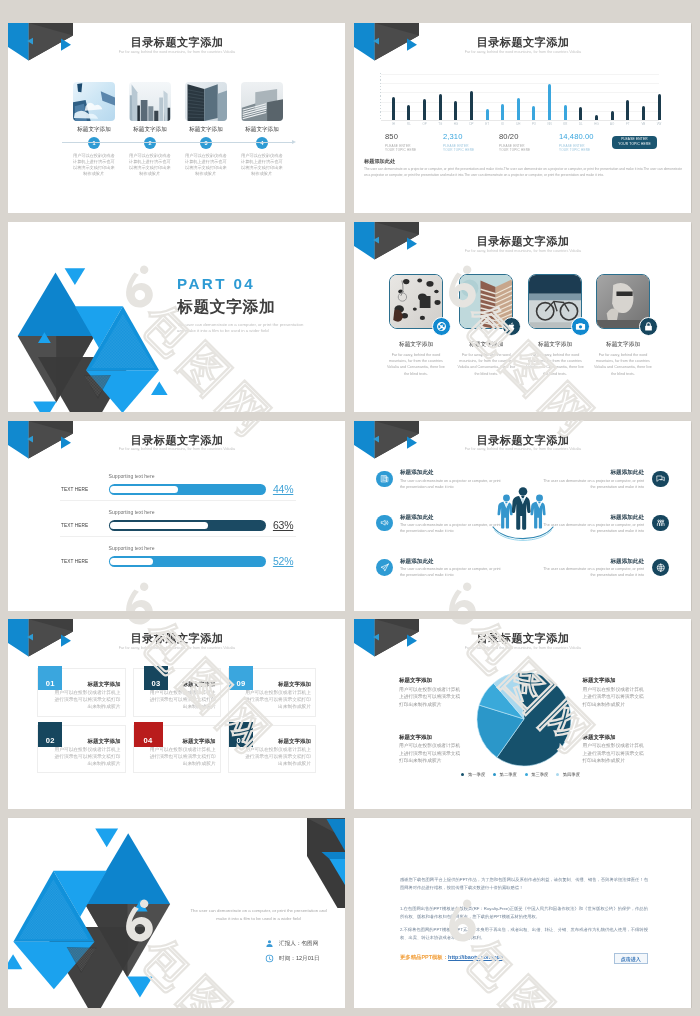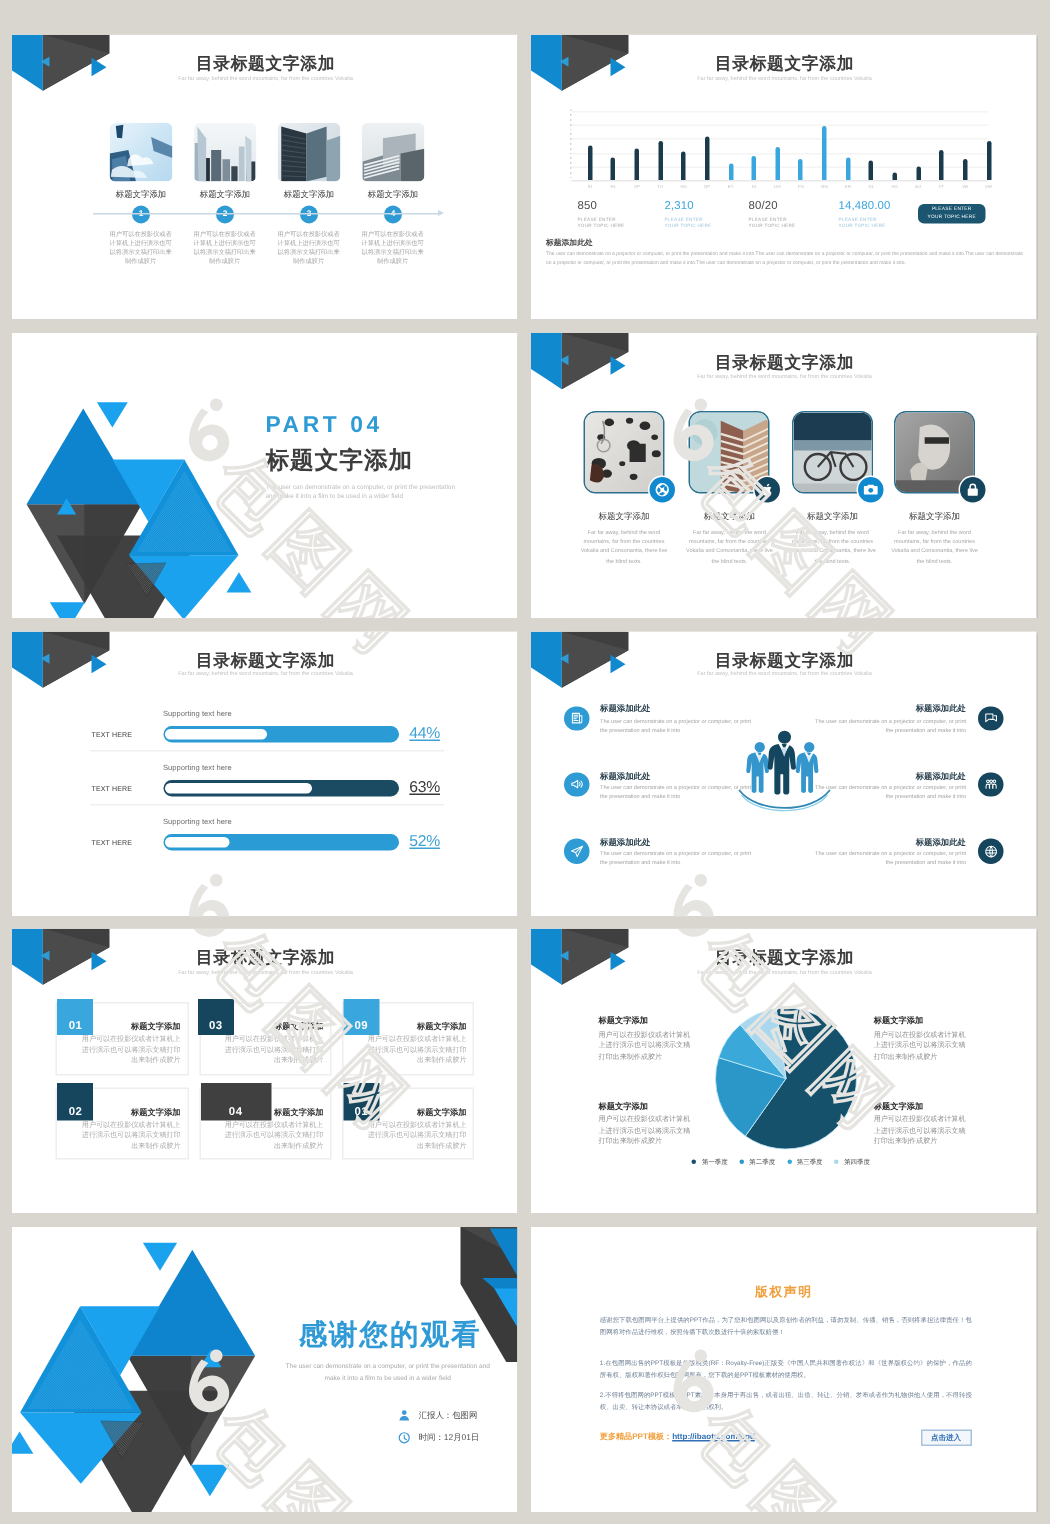--- a/index.html
+++ b/index.html
@@ -570,25 +570,25 @@
           <div class="s-sub" style="left: 0px; top: 26.5px; width: 337px; text-align: center; font-size: 3.7px; transform: translateX(0.5px);">Far far away, behind the word mountains, far from the countries Vokalia</div>
           <div class="nbox" style="left: 29.4px; top: 49px; width: 88.2px; height: 48.6px;"></div>
           <div class="nsq" style="left: 30.4px; top: 46.5px; width: 23.8px; height: 24.8px; background: rgb(58, 166, 222); display: flex; align-items: flex-end; justify-content: center; font-size: 7.6px; padding-bottom: 2px; box-sizing: border-box; letter-spacing: 0.3px;">01</div>
           <div class="nh" style="left: 49.4px; top: 62.4px; width: 63px; font-size: 5.5px;">标题文字添加</div>
           <div class="nb" style="left: 44.4px; top: 70px; width: 68px; font-size: 4.72px; line-height: 1.5;">用户可以在投影仪或者计算机上进行演示也可以将演示文稿打印出来制作成胶片</div>
           <div class="nbox" style="left: 29.4px; top: 105.7px; width: 88.2px; height: 48.6px;"></div>
           <div class="nsq" style="left: 30.4px; top: 103.2px; width: 23.8px; height: 24.8px; background: rgb(22, 70, 94); display: flex; align-items: flex-end; justify-content: center; font-size: 7.6px; padding-bottom: 2px; box-sizing: border-box; letter-spacing: 0.3px;">02</div>
           <div class="nh" style="left: 49.4px; top: 119.1px; width: 63px; font-size: 5.5px;">标题文字添加</div>
           <div class="nb" style="left: 44.4px; top: 126.7px; width: 68px; font-size: 4.72px; line-height: 1.5;">用户可以在投影仪或者计算机上进行演示也可以将演示文稿打印出来制作成胶片</div>
           <div class="nbox" style="left: 124.6px; top: 49px; width: 88.2px; height: 48.6px;"></div>
-          <div class="nsq" style="left: 124px; top: 46.5px; width: 23.8px; height: 24.8px; background: rgb(22, 70, 94); display: flex; align-items: flex-end; justify-content: center; font-size: 7.6px; padding-bottom: 2px; box-sizing: border-box; letter-spacing: 0.3px;">03</div>
+          <div class="nsq" style="left: 136px; top: 46.5px; width: 23.8px; height: 24.8px; background: rgb(22, 70, 94); display: flex; align-items: flex-end; justify-content: center; font-size: 7.6px; padding-bottom: 2px; box-sizing: border-box; letter-spacing: 0.3px;">03</div>
           <div class="nh" style="left: 144.6px; top: 62.4px; width: 63px; font-size: 5.5px;">标题文字添加</div>
           <div class="nb" style="left: 139.6px; top: 70px; width: 68px; font-size: 4.72px; line-height: 1.5;">用户可以在投影仪或者计算机上进行演示也可以将演示文稿打印出来制作成胶片</div>
           <div class="nbox" style="left: 124.6px; top: 105.7px; width: 88.2px; height: 48.6px;"></div>
-          <div class="nsq" style="left: 125.6px; top: 103.2px; width: 47px; height: 24.8px; background: #404040; display: flex; align-items: flex-end; justify-content: center; font-size: 7.6px; padding-bottom: 2px; box-sizing: border-box; letter-spacing: 0.3px;">04</div>
+          <div class="nsq" style="left: 125.6px; top: 103.2px; width: 29px; height: 24.8px; background: #b91c1c; display: flex; align-items: flex-end; justify-content: center; font-size: 7.6px; padding-bottom: 2px; box-sizing: border-box; letter-spacing: 0.3px;">04</div>
           <div class="nh" style="left: 144.6px; top: 119.1px; width: 63px; font-size: 5.5px;">标题文字添加</div>
           <div class="nb" style="left: 139.6px; top: 126.7px; width: 68px; font-size: 4.72px; line-height: 1.5;">用户可以在投影仪或者计算机上进行演示也可以将演示文稿打印出来制作成胶片</div>
           <div class="nbox" style="left: 220px; top: 49px; width: 88.2px; height: 48.6px;"></div>
           <div class="nsq" style="left: 221px; top: 46.5px; width: 23.8px; height: 24.8px; background: rgb(58, 166, 222); display: flex; align-items: flex-end; justify-content: center; font-size: 7.6px; padding-bottom: 2px; box-sizing: border-box; letter-spacing: 0.3px;">09</div>
           <div class="nh" style="left: 240px; top: 62.4px; width: 63px; font-size: 5.5px;">标题文字添加</div>
           <div class="nb" style="left: 235px; top: 70px; width: 68px; font-size: 4.72px; line-height: 1.5;">用户可以在投影仪或者计算机上进行演示也可以将演示文稿打印出来制作成胶片</div>
           <div class="nbox" style="left: 220px; top: 105.7px; width: 88.2px; height: 48.6px;"></div>
           <div class="nsq" style="left: 221px; top: 103.2px; width: 23.8px; height: 24.8px; background: rgb(22, 70, 94); display: flex; align-items: flex-end; justify-content: center; font-size: 7.6px; padding-bottom: 2px; box-sizing: border-box; letter-spacing: 0.3px;">01</div>
           <div class="nh" style="left: 240px; top: 119.1px; width: 63px; font-size: 5.5px;">标题文字添加</div>
           <div class="nb" style="left: 235px; top: 126.7px; width: 68px; font-size: 4.72px; line-height: 1.5;">用户可以在投影仪或者计算机上进行演示也可以将演示文稿打印出来制作成胶片</div>
@@ -677,41 +677,39 @@
           </div>
           <div style="position: absolute; left: 284px; top: 0px; width: 53px; height: 90px; overflow: hidden;">
             <svg width="53" height="90" viewBox="0 0 53 90" style="display: block;">
               <path d="M15 0 L53 0 L53 90 L45.5 90 L15 38 Z" fill="#3a3a3a"></path>
               <path d="M15 0 L53 0 L53 20 Z" fill="#474747"></path>
               <path d="M34.5 1 L53 1 L53 33 Z" fill="#0d82c9"></path>
               <path d="M29.5 34 L53 34 L53 54.5 Z" fill="#0d82c9"></path>
               <path d="M37.5 41 L53 41 L53 67 Z" fill="#1ba2ee"></path>
             </svg>
           </div>
-          <div style="position: absolute; left: 177px; top: 59.5px; width: 150px; text-align: center; font-size: 19px; font-weight: 700; color: rgb(47, 154, 214); letter-spacing: 1.3px;">感谢您的观看</div>
           <div style="position: absolute; left: 179px; top: 89.5px; width: 143px; text-align: center; font-size: 4.35px; line-height: 1.82; color: rgb(169, 169, 169);">The user can demonstrate on a computer, or print the presentation and make it into a film to be used in a wider field</div>
           <div style="position: absolute; left: 256.9px; top: 121.6px; width: 8.6px; height: 8.6px;">
             <svg width="9" height="9" viewBox="0 0 24 24" style="display: block;">
               <path d="M12 11.5a4.2 4.2 0 1 0 0-8.4 4.2 4.2 0 0 0 0 8.4Z" fill="#3b9ad6"></path>
               <path d="M3.6 21.4c0-4.6 3.8-8.1 8.4-8.1s8.4 3.5 8.4 8.1Z" fill="#3b9ad6"></path>
             </svg>
           </div>
           <div style="position: absolute; left: 271.1px; top: 122.1px; font-size: 5.6px; color: rgb(75, 75, 75);">汇报人：包图网</div>
           <div style="position: absolute; left: 256.9px; top: 136.9px; width: 8.6px; height: 8.6px;">
             <svg width="9" height="9" viewBox="0 0 24 24" style="display: block;">
               <path d="M12 22a10 10 0 1 1 0-20 10 10 0 0 1 0 20Zm0-2.2a7.8 7.8 0 1 0 0-15.6 7.8 7.8 0 0 0 0 15.6Z" fill="#3b9ad6"></path>
               <path d="M11 6.6h2v6l4.2 2.5-1 1.7L11 13.8Z" fill="#3b9ad6"></path>
             </svg>
           </div>
           <div style="position: absolute; left: 271.1px; top: 137.4px; font-size: 5.6px; color: rgb(75, 75, 75);">时间：12月01日</div>
         </div>
       </div>
       <div class="slide" style="left: 354px; top: 817.5px; width: 337px; height: 190px;">
         <div class="sw">
-          <div class="cp-title" style="left: 0px; top: 38.6px; font-size: 8.6px; letter-spacing: 1px;">版权声明</div>
           <div class="cp-p" style="left: 45.9px; top: 58.4px; width: 248px; font-size: 4.25px; line-height: 1.95; text-align: justify;">感谢您下载包图网平台上提供的PPT作品，为了您和包图网以及原创作者的利益，请勿复制、传播、销售，否则将承担法律责任！包图网将对作品进行维权，按照传播下载次数进行十倍的索取赔偿！</div>
           <div class="cp-p" style="left: 45.9px; top: 87.6px; width: 248px; font-size: 4.25px; line-height: 1.95; text-align: justify;">1.在包图网出售的PPT模板是免版税类(RF：Royalty-Free)正版受《中国人民共和国著作权法》和《世界版权公约》的保护，作品的所有权、版权和著作权归包图网所有，您下载的是PPT模板素材的使用权。</div>
           <div class="cp-p" style="left: 45.9px; top: 108.6px; width: 248px; font-size: 4.25px; line-height: 1.95; text-align: justify;">2.不得将包图网的PPT模板、PPT素材，本身用于再出售，或者出租、出借、转让、分销、发布或者作为礼物供他人使用，不得转授权、出卖、转让本协议或者本协议中的权利。</div>
           <div class="cp-link" style="left: 45.9px; top: 136.4px; font-size: 5.4px;"><span>更多精品PPT模板：</span><span class="cp-url">http://ibaotu.com/ppt/</span></div>
           <div class="cp-btn" style="left: 259.8px; top: 135.8px; width: 33.8px; height: 10.6px; font-size: 5px; line-height: 10.6px;">点击进入</div>
         </div>
       </div>
     </div>
   <svg class="wm-layer" id="wm" viewBox="0 0 700 1016" width="700" height="1016">
       <g transform="translate(120,275)">

